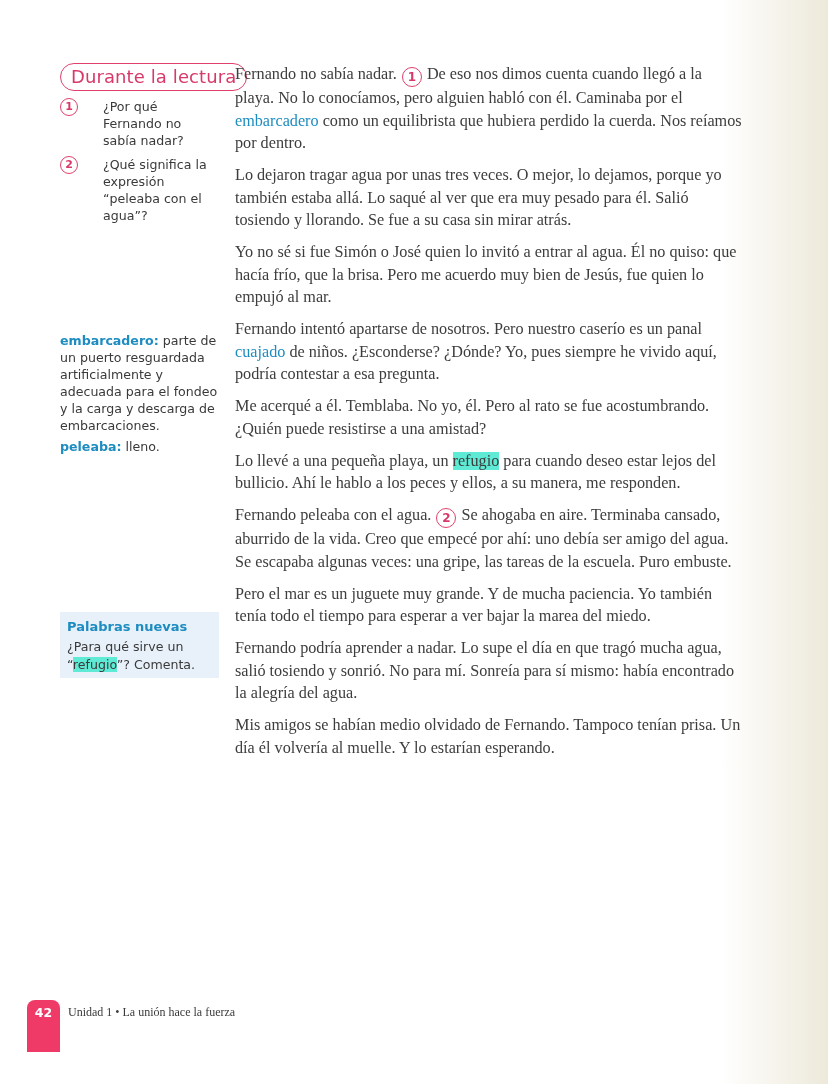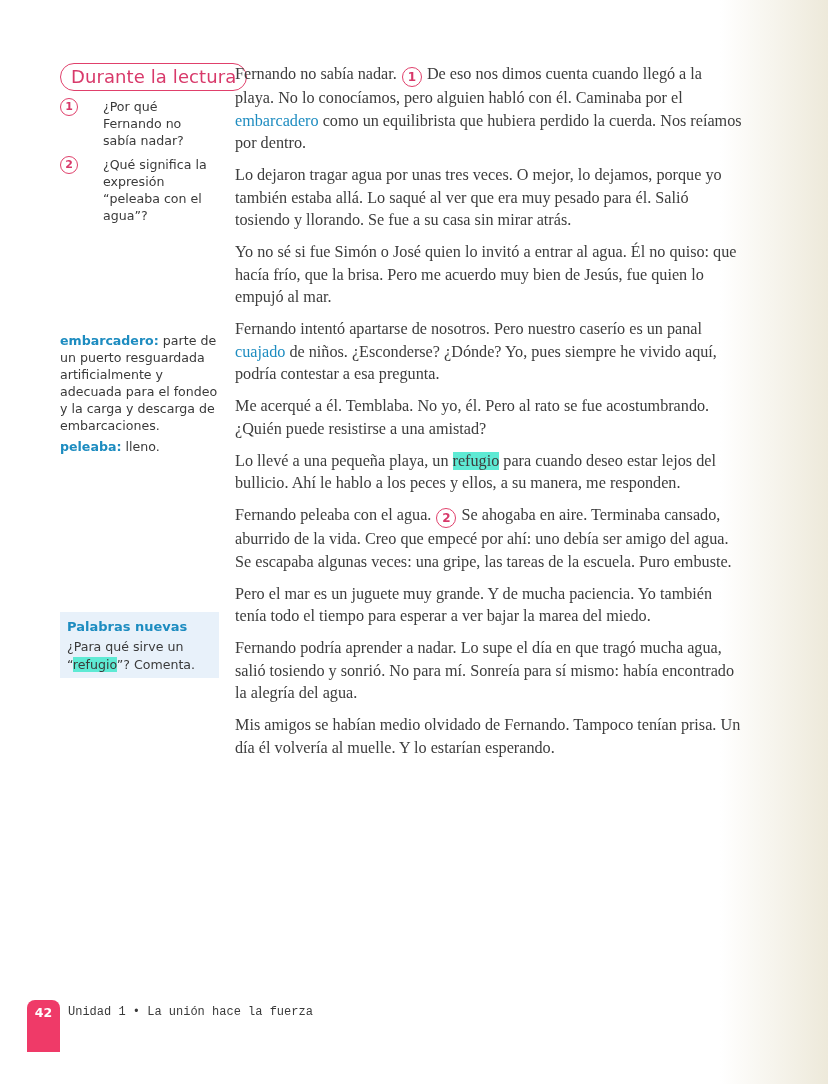--- a/index.html
+++ b/index.html
@@ -149,21 +149,21 @@
       font-family: "DejaVu Sans", sans-serif;
       font-weight: bold;
       font-size: 12.5px;
       text-align: center;
       line-height: 26px;
     }
     .footer-text {
       position: absolute;
       left: 68px;
       top: 5px;
-      font-family: Liberation Mono, monospace;
+      font-family: Liberation Serif, serif;
       font-size: 12px;
       color: #3a3a3a;
       white-space: nowrap;
     }
   </style>
 </head>
 <body>
 
 <div class="sidebar">
   <div class="pill">Durante la lectura</div>

